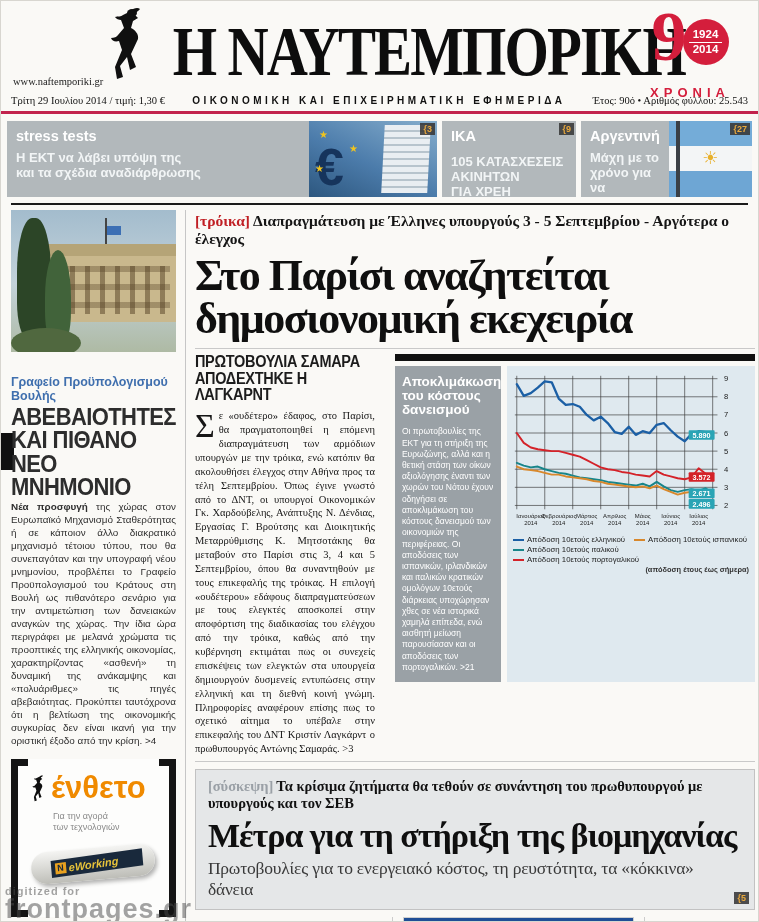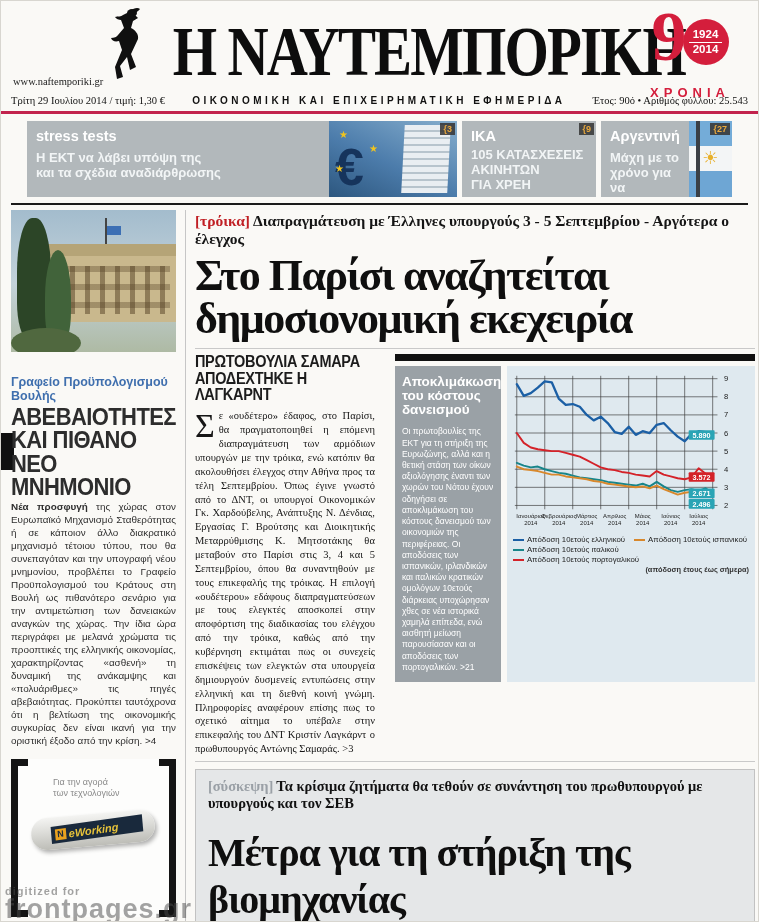--- a/index.html
+++ b/index.html
@@ -20,27 +20,27 @@
   .nine { font-family:"Liberation Serif",serif; font-weight:bold; font-size:70px; line-height:60px; }
   .zero { width:46px; height:46px; border-radius:50%; background:#d41e3c; color:#fff; margin-left:-4px; margin-top:10px;
           display:flex; flex-direction:column; align-items:center; justify-content:center; font-size:11.5px; font-weight:bold; line-height:1.15; }
   .zero .yr-top { border-bottom:1px solid #fff; padding:0 4px 1px; }
   .xronia { font-size:13px; letter-spacing:5px; font-weight:bold; margin-top:18px; }
   .dateline { display:flex; justify-content:space-between; align-items:flex-start; padding:4px 0 5px; }
   .dl-left, .dl-right { font-family:"Liberation Serif",serif; font-size:10.5px; color:#111; }
   .dl-center { font-size:10px; font-weight:bold; letter-spacing:3.5px; color:#111; }
 
   
-  .teaser-strip { display:flex; gap:5px; padding:7px 26px 6px; }
+  .teaser-strip { display:flex; gap:5px; padding:7px 6px 6px; }
   .teaser { background:#b2b8bb; height:76px; position:relative; display:flex; overflow:hidden; }
   .teaser-txt { padding:7px 9px; flex:1; }
   .teaser-kicker { color:#fff; font-weight:bold; font-size:14.5px; }
   .teaser-text { color:#f2f5f6; font-weight:bold; font-size:13px; line-height:1.16; margin-top:6px; white-space:pre-line; }
   .t1 { width:430px; } .t2 { width:134px; } .t3 { flex:1; }
-  .t2 .teaser-text { margin-top:3px; }
+  .t2 .teaser-text { margin-top:10px; }
   .page-tag { position:absolute; top:2px; right:2px; background:rgba(55,55,55,.88); color:#e9a93d;
               font-size:9px; font-weight:bold; padding:1px 3px; z-index:3; }
   .strip-rule { height:2px; background:#1b1b1b; margin:0 10px; }
 
   
   .photo-ecb { width:128px; position:relative; background:linear-gradient(205deg,#86aecd 0%,#4c7cab 55%,#2d577f 100%); }
   .ecb-tower { position:absolute; right:8px; top:4px; width:46px; height:68px;
                background:repeating-linear-gradient(180deg,#e9eef2 0 5px,#b7c4cd 5px 7px); transform:skewX(-3deg); }
   .ecb-euro { position:absolute; left:6px; bottom:0; font-size:52px; font-weight:bold; color:#16345c; line-height:60px; }
   .ecb-star { position:absolute; color:#f0c41e; font-size:10px; }
@@ -118,21 +118,21 @@
   .chart-title { color:#c8232a; font-weight:bold; font-size:12px; letter-spacing:-.2px; }
   .chart-title .pct { color:#555; font-weight:normal; font-size:8.5px; }
   .legend { display:flex; flex-wrap:wrap; column-gap:9px; row-gap:1px; font-size:7.8px; color:#222; padding:1px 2px; }
   .legend-item { display:flex; align-items:center; gap:3px; }
   .legend-swatch { width:11px; height:2px; display:inline-block; }
   .legend-note { margin-left:auto; font-size:7.4px; color:#333;font-weight:bold; }
 
   .industry { background:#e5e7e8; border:1px solid #c2c2c2; margin-top:7px; padding:8px 12px 9px; position:relative; }
   .ind-kicker { font-family:"Liberation Serif",serif; font-weight:bold; font-size:14.5px; color:#111; }
   .ind-tag { color:#9aa0a6; margin-right:3px; }
-  .ind-headline { font-family:"Liberation Serif",serif; font-weight:bold; font-size:40px; letter-spacing:-1px; color:#0f0f0f; margin:17px 0 3px; }
+  .ind-headline { font-family:"Liberation Serif",serif; font-weight:bold; font-size:34px; letter-spacing:-1px; color:#0f0f0f; margin:5px 0 3px; }
   .ind-subhead { font-family:"Liberation Serif",serif; font-size:17.5px; color:#3a3a3a; letter-spacing:-.2px; }
   .ind-tagbox { position:absolute; right:5px; bottom:5px; top:auto; }
 
   .bottom-grid { display:flex; margin-top:7px; height:222px; overflow:hidden; }
   .enfia { width:198px; padding-right:11px; border-right:1px solid #ccc; }
   .enfia-kicker { font-weight:bold; font-size:12px; color:#111; padding-top:3px; }
   .ad-col { width:252px; padding:0 10px; border-right:1px solid #ccc; display:flex; flex-direction:column; }
   .ad-box { border:1px solid #cfcfcf; }
   .ad-top { background:#1f4e96; color:#fff; font-weight:bold; font-size:12.5px; text-align:center; padding:3px 0;
             border-bottom:3px solid #d5294a; }
@@ -224,20 +224,26 @@
       </div>
       <div class="section-label">Γραφείο Προϋπολογισμού Βουλής</div>
       <div class="left-headline">ΑΒΕΒΑΙΟΤΗΤΕΣ
 ΚΑΙ ΠΙΘΑΝΟ
 ΝΕΟ ΜΝΗΜΟΝΙΟ</div>
       <div class="left-body"><b>Νέα προσφυγή</b><span> της χώρας στον Ευρωπαϊκό Μηχανισμό Σταθερότητας ή σε κάποιον άλλο διακρατικό μηχανισμό τέτοιου τύπου, που θα συνεπαγόταν και την υπογραφή νέου μνημονίου, προβλέπει το Γραφείο Προϋπολογισμού του Κράτους στη Βουλή ως πιθανότερο σενάριο για την αντιμετώπιση των δανειακών αναγκών της χώρας. Την ίδια ώρα περιγράφει με μελανά χρώματα τις προοπτικές της ελληνικής οικονομίας, χαρακτηρίζοντας «ασθενή» τη δυναμική της ανάκαμψης και «πολυάριθμες» τις πηγές αβεβαιότητας. Προκύπτει ταυτόχρονα ότι η βελτίωση της οικονομικής συγκυρίας δεν είναι ικανή για την οριστική έξοδο από την κρίση. &gt;4</span></div>
 
       <div class="insert-box">
         <div class="ib-br ib-l"></div>
         <div class="ib-br ib-r"></div>
+        <div class="insert-head">
+          <svg class="hermes-mini" viewBox="0 0 44 82">
+              <path fill="#101010" d="M24 4c2-3 7-4 9-2-1 2-4 3-6 5l4 4-5 3-2 7c4 2 8 6 7 11l-7 15 5 13-6 3-3-13-7 9 3 11-6 2-2-12 7-17-3-9c-4 1-7 0-8-3 3 0 6-1 7-3l6-7-3-8c-2 0-5-1-6-3 3-1 6 0 8-2z"></path>
+            </svg>
+          <span class="insert-title">ένθετο</span>
+        </div>
         <div class="insert-sub" style="white-space:pre-line">Για την αγορά
 των τεχνολογιών</div>
         <div class="roll">
           <div class="roll-band">
             <span class="roll-n">N</span>
             <span class="roll-name">eWorking</span>
           </div>
         </div>
       </div>
 

